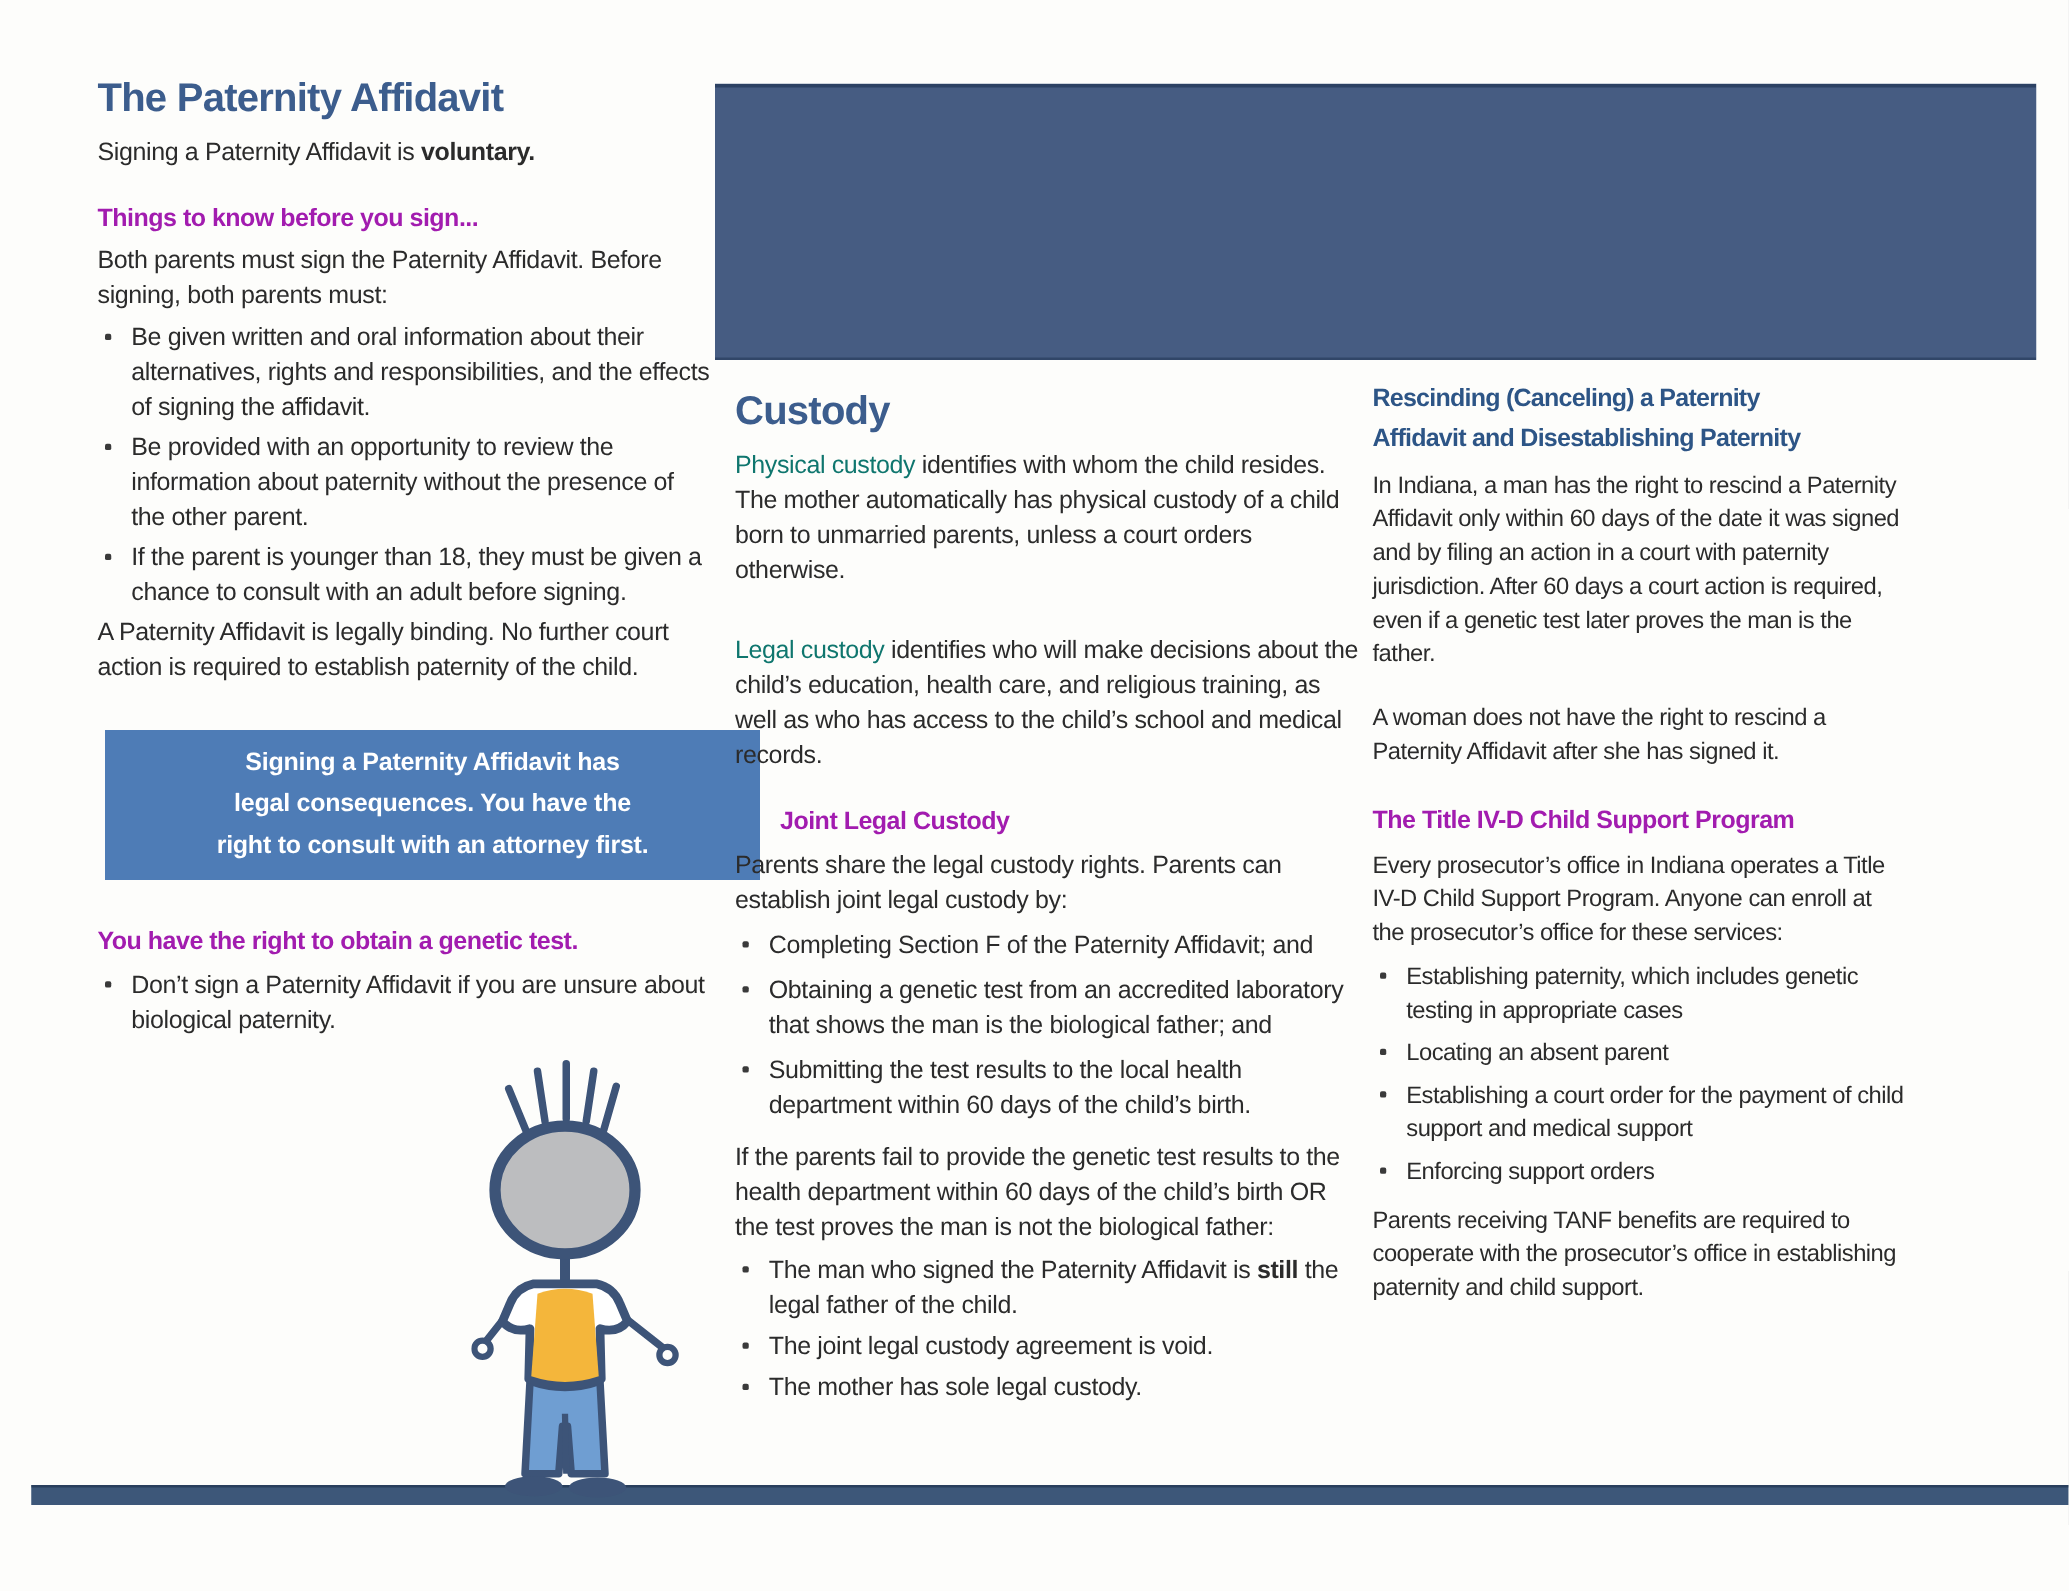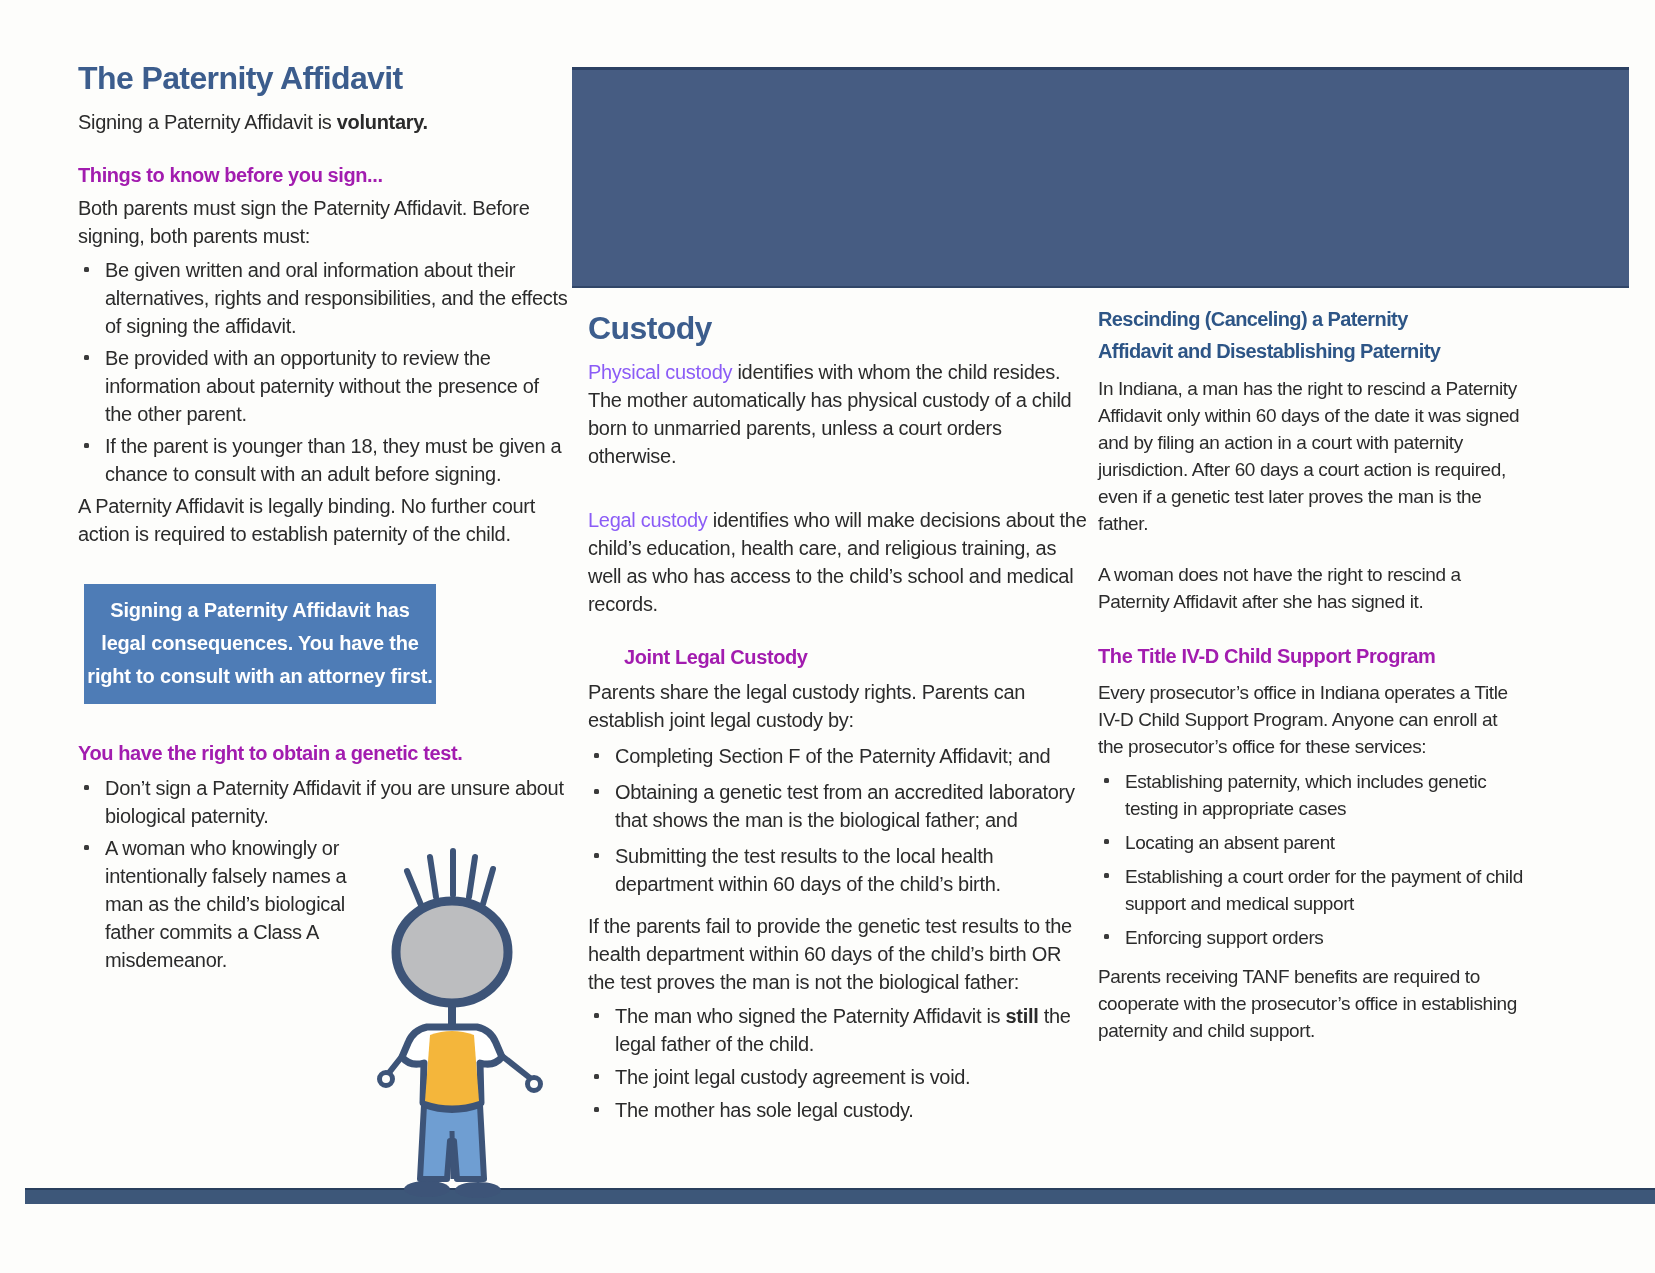--- a/index.html
+++ b/index.html
@@ -4,32 +4,32 @@
 <style>
   html,body{margin:0;padding:0;background:#e8e8e8;}
   .page{
     position:relative;width:1655px;height:1273px;background:#fdfdfb;
     font-family:"Liberation Sans",sans-serif;color:#2b2b2b;overflow:hidden;
   }
   .col{position:absolute;}
   .h1{font-size:32px;line-height:40px;font-weight:700;color:#3c5d8d;letter-spacing:-0.6px;margin:0 0 10px 0;white-space:nowrap;}
   .h2{font-size:20px;line-height:30px;font-weight:700;color:#a21caf;letter-spacing:-0.4px;margin:0 0 4px 0;white-space:nowrap;}
   .body-p{font-size:20px;line-height:28px;letter-spacing:-0.3px;margin:0;}
-  .lead{color:#8b5cf6;}
+  .lead{color:#0f766e;}
   .b{font-weight:700;}
   ul.blist{list-style:none;margin:0;padding:0;}
   li.bullet{position:relative;padding-left:27px;font-size:20px;line-height:28px;letter-spacing:-0.3px;margin:0 0 4px 0;}
   li.bullet .dot{position:absolute;left:6px;top:11px;width:5px;height:5px;background:#3a3a3a;border-radius:1.5px;display:block;}
   
   #left-col{left:78px;top:58px;width:492px;}
   #left-col .intro{margin-bottom:24px;}
   #left-col .p1{margin-bottom:6px;}
   #left-col .p2{margin-top:4px;}
   .callout{
-    margin:36px 0 0 6px;width:352px;box-sizing:border-box;background:#4e7cb6;
+    margin:36px 0 0 6px;width:524px;box-sizing:border-box;background:#4e7cb6;
     color:#ffffff;font-weight:700;font-size:20px;line-height:33px;text-align:center;
     padding:10px 0 11px 0;letter-spacing:-0.2px;
   }
   .callout-line{white-space:nowrap;}
   #genetic-heading{margin-top:34px;}
   #genetic-list{margin-top:6px;}
   #genetic-list li:nth-child(2) .btxt{display:inline-block;max-width:268px;vertical-align:top;}
   
   #mid-col{left:588px;top:308px;width:500px;}
   #mid-col .p-physical{margin-bottom:36px;}
@@ -83,21 +83,20 @@
 
     <div class="callout">
       <div class="callout-line">Signing a Paternity Affidavit has</div>
       <div class="callout-line">legal consequences. You have the</div>
       <div class="callout-line">right to consult with an attorney first.</div>
     </div>
 
     <h2 class="h2" id="genetic-heading">You have the right to obtain a genetic test.</h2>
     <ul class="blist" id="genetic-list">
         <li class="bullet"><span class="dot"></span><span class="btxt">Don’t sign a Paternity Affidavit if you are unsure about biological paternity.</span></li>
-        <li class="bullet"><span class="dot"></span><span class="btxt">A woman who knowingly or intentionally falsely names a man as the child’s biological father commits a Class A misdemeanor.</span></li>
       </ul>
   </div>
 
   <div class="col" id="mid-col">
     <h1 class="h1">Custody</h1>
     <p class="body-p p-physical"><span class="lead">Physical custody</span><span> identifies with whom the child resides. The mother automatically has physical custody of a child born to unmarried parents, unless a court orders otherwise.</span></p>
     <p class="body-p p-legal"><span class="lead">Legal custody</span><span> identifies who will make decisions about the child’s education, health care, and religious training, as well as who has access to the child’s school and medical records.</span></p>
 
     <h2 class="h2 h2-joint">Joint Legal Custody</h2>
     <p class="body-p p-joint">Parents share the legal custody rights. Parents can establish joint legal custody by:</p>

